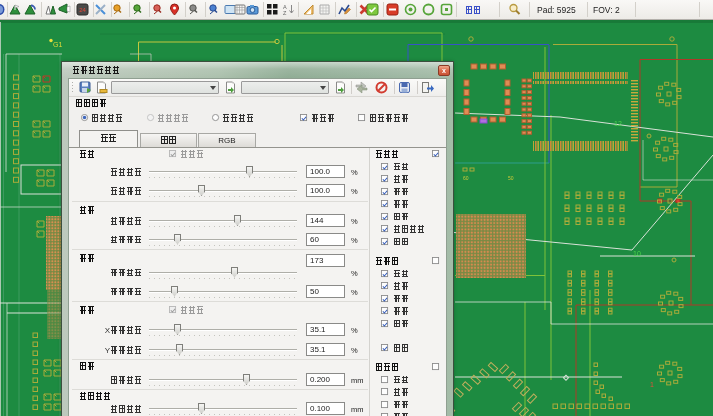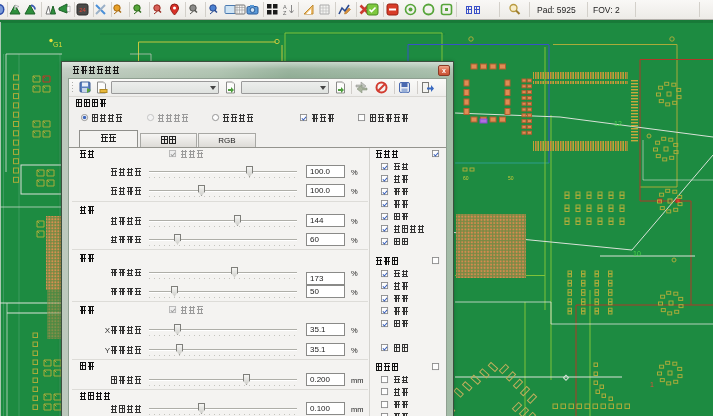--- a/index.html
+++ b/index.html
@@ -633,21 +633,21 @@
   <div class="tk" style="left:80px;top:90.5px"></div>
   <div class="tx" style="left:80px;top:96.5px"></div>
   <div class="th" style="left:105px;top:85.5px"></div>
   <div class="tb2" style="left:237px;top:84.5px">60</div>
   <div class="lab unit" style="left:282px;top:87.5px">%</div>
   <div class="lab bold cjk" style="left:10px;top:106px"><i class="q q4"></i><i class="q q4"></i></div>
   <div class="lab cjk" style="left:0;top:120.5px;width:73px;text-align:right"><i class="q q4"></i><i class="q q4"></i><i class="q q3"></i><i class="q q1"></i></div>
   <div class="tk" style="left:80px;top:123.5px"></div>
   <div class="tx" style="left:80px;top:129.5px"></div>
   <div class="th" style="left:162px;top:118.5px"></div>
-  <div class="tb2" style="left:237px;top:124px">173</div>
+  <div class="tb2" style="left:237px;top:106px">173</div>
   <div class="lab unit" style="left:282px;top:120.5px">%</div>
   <div class="lab cjk" style="left:0;top:139.5px;width:73px;text-align:right"><i class="q q4"></i><i class="q q4"></i><i class="q q4"></i><i class="q q1"></i></div>
   <div class="tk" style="left:80px;top:142.5px"></div>
   <div class="tx" style="left:80px;top:148.5px"></div>
   <div class="th" style="left:102px;top:137.5px"></div>
   <div class="tb2" style="left:237px;top:136.5px">50</div>
   <div class="lab unit" style="left:282px;top:139.5px">%</div>
   <div class="lab bold cjk" style="left:10px;top:158px"><i class="q q4"></i><i class="q q4"></i></div>
   <div class="cb gd" style="left:100px;top:158px"></div>
   <div class="lab glab cjk" style="left:111px;top:158px"><i class="q q3"></i><i class="q q3"></i><i class="q q1"></i></div>

